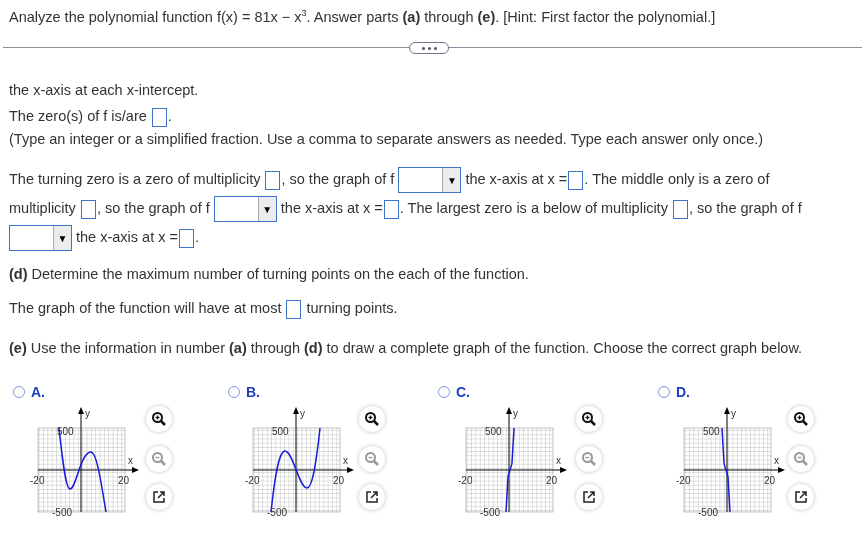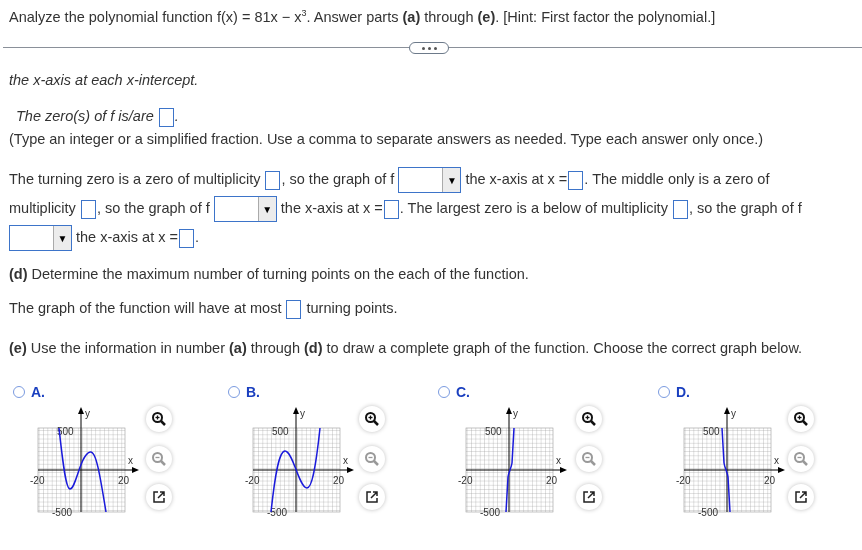--- a/index.html
+++ b/index.html
@@ -33,23 +33,23 @@
   <span>Analyze the polynomial function f(x) = 81x − x</span><sup style="font-size:9px">3</sup><span>. Answer parts </span><b>(a)</b><span> through </span><b>(e)</b><span>. [Hint: First factor the polynomial.]</span>
 </div>
 
 <div class="divider"></div>
 <div class="more-btn">
     <span></span>
     <span></span>
     <span></span>
   </div>
 
-<div class="abs" style="left:9px; top:72px;font-style:italic;">the x-axis at each x-intercept.</div>
-
-<div class="abs" style="left:16px; top:108px;font-style:italic;">
+<div class="abs" style="left:9px; top:82px;">the x-axis at each x-intercept.</div>
+
+<div class="abs" style="left:9px; top:108px;">
   <span>The zero(s) of f is/are</span>
   <span class="box"></span><span>.</span>
 </div>
 <div class="abs" style="left:9px; top:131px;">(Type an integer or a simplified fraction. Use a comma to separate answers as needed. Type each answer only once.)</div>
 
 <div class="line abs" style="top:167px;">
   <span>The turning zero is a zero of multiplicity</span>
   <span class="box"></span><span>, so the graph of f</span>
   <span class="select">
       <span class="arrow">▼</span>

